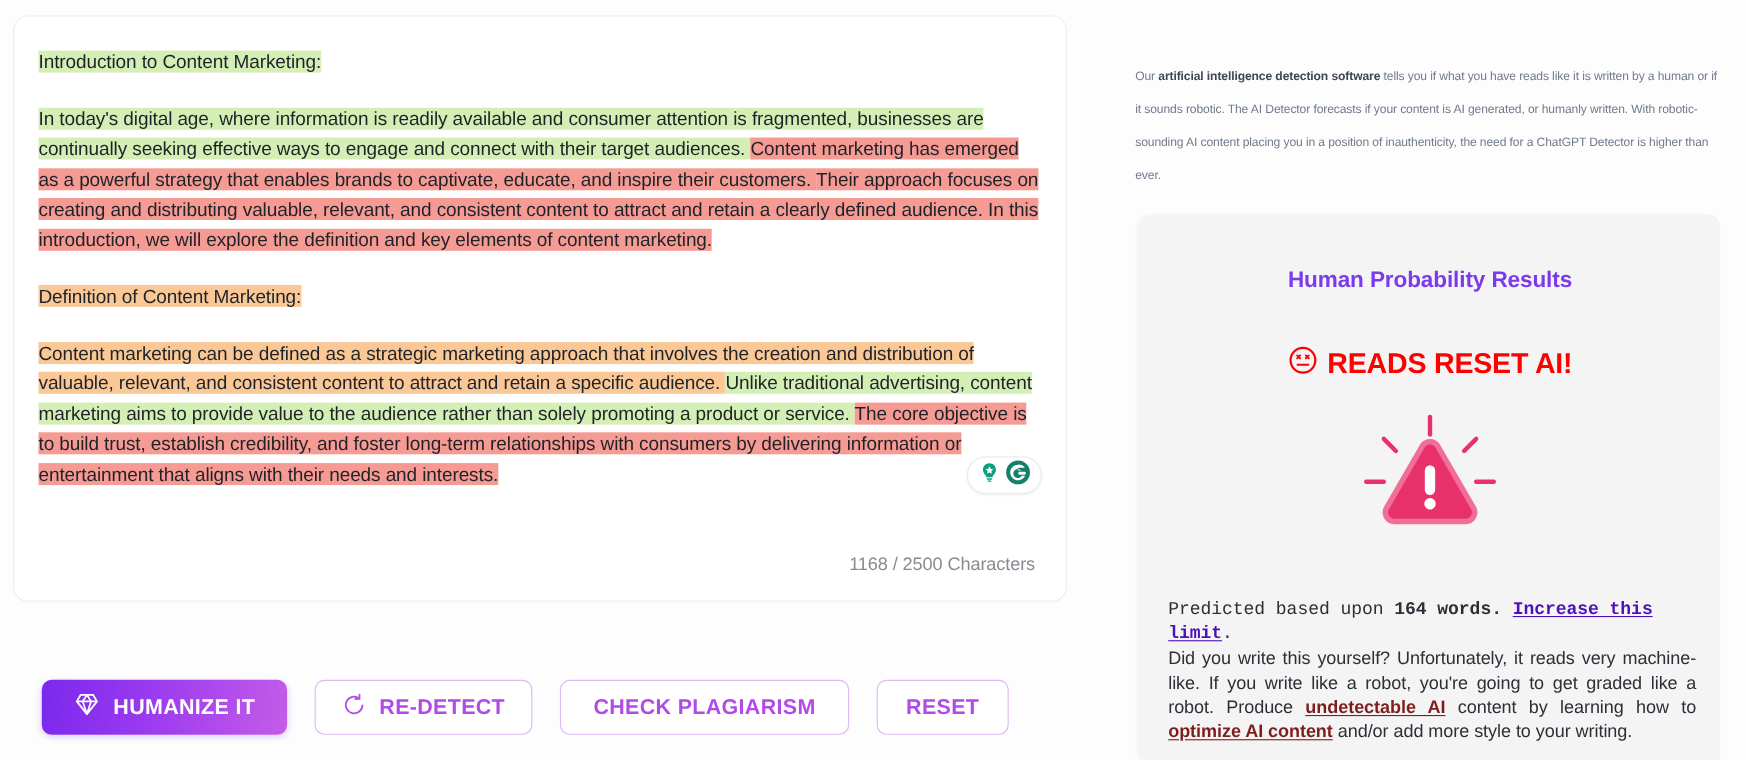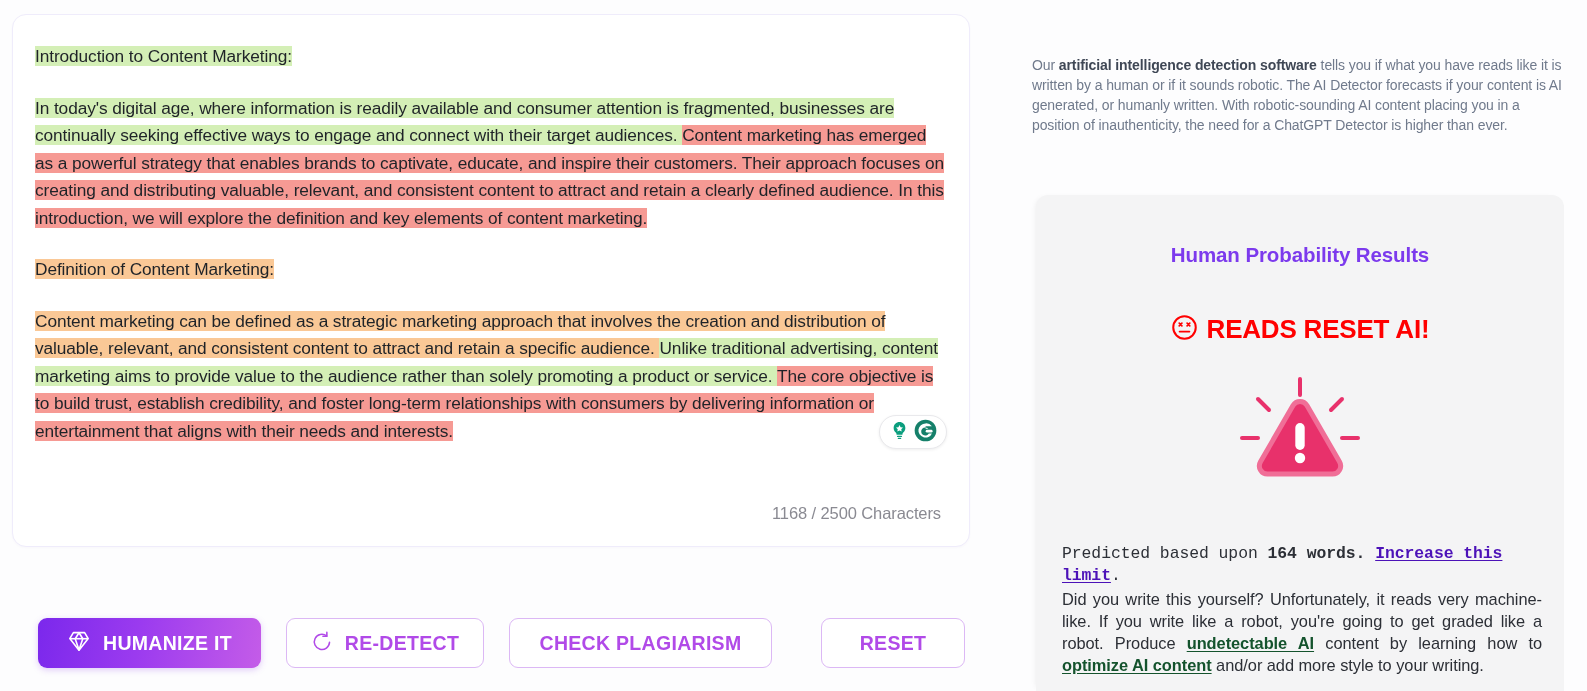--- a/index.html
+++ b/index.html
@@ -96,42 +96,42 @@
     border: none;
     box-shadow: 0 2px 6px rgba(140,60,230,0.25);
   }
   .btn-outline {
     background: #ffffff;
     color: #b14ae8;
     border: 1.6px solid #dcb8f5;
   }
   #btn-redetect { width: 198px; }
   #btn-plagiarism { width: 263px; }
-  #btn-reset { width: 144px; margin-left: 24px; }
+  #btn-reset { width: 120px; }
 
   
   #right-col {
     position: absolute;
     left: 1032px; top: 0;
     width: 555px; height: 691px;
   }
   #panel-title {
     position: absolute;
     left: 0px; top: 12px;
     font-size: 26px;
     font-weight: 700;
     color: #21222b;
     letter-spacing: -0.3px;
   }
   #panel-desc {
     position: absolute;
     left: 0px; top: 55px;
     width: 534px;
-    font-size: 14px;
-    line-height: 20px;
+    font-size: 11px;
+    line-height: 30px;
     color: #707a8c;
     letter-spacing: -0.1px;
   }
   #panel-desc b { color: #3f4755; font-weight: 700; }
 
   #results-card {
     position: absolute;
     left: 4px; top: 195px;
     width: 528px; height: 496px;
     background: #f4f4f5;
@@ -173,21 +173,21 @@
     width: 480px;
     font-size: 16.4px;
     line-height: 22.3px;
     color: #2c2f36;
     text-align: justify;
     letter-spacing: -0.05px;
   }
   #result-note .line1 { text-align: left; font-family: Liberation Mono, monospace; }
   #result-note b { font-weight: 700; }
   #result-note a {
-    color: #14532d;
+    color: #7f1d1d;
     text-decoration: underline;
     text-underline-offset: 2px;
     font-weight: 600;
   }
   #result-note .strong-link {
     color: #4c12b8;
     font-weight: 700;
   }
 </style>
 </head>

